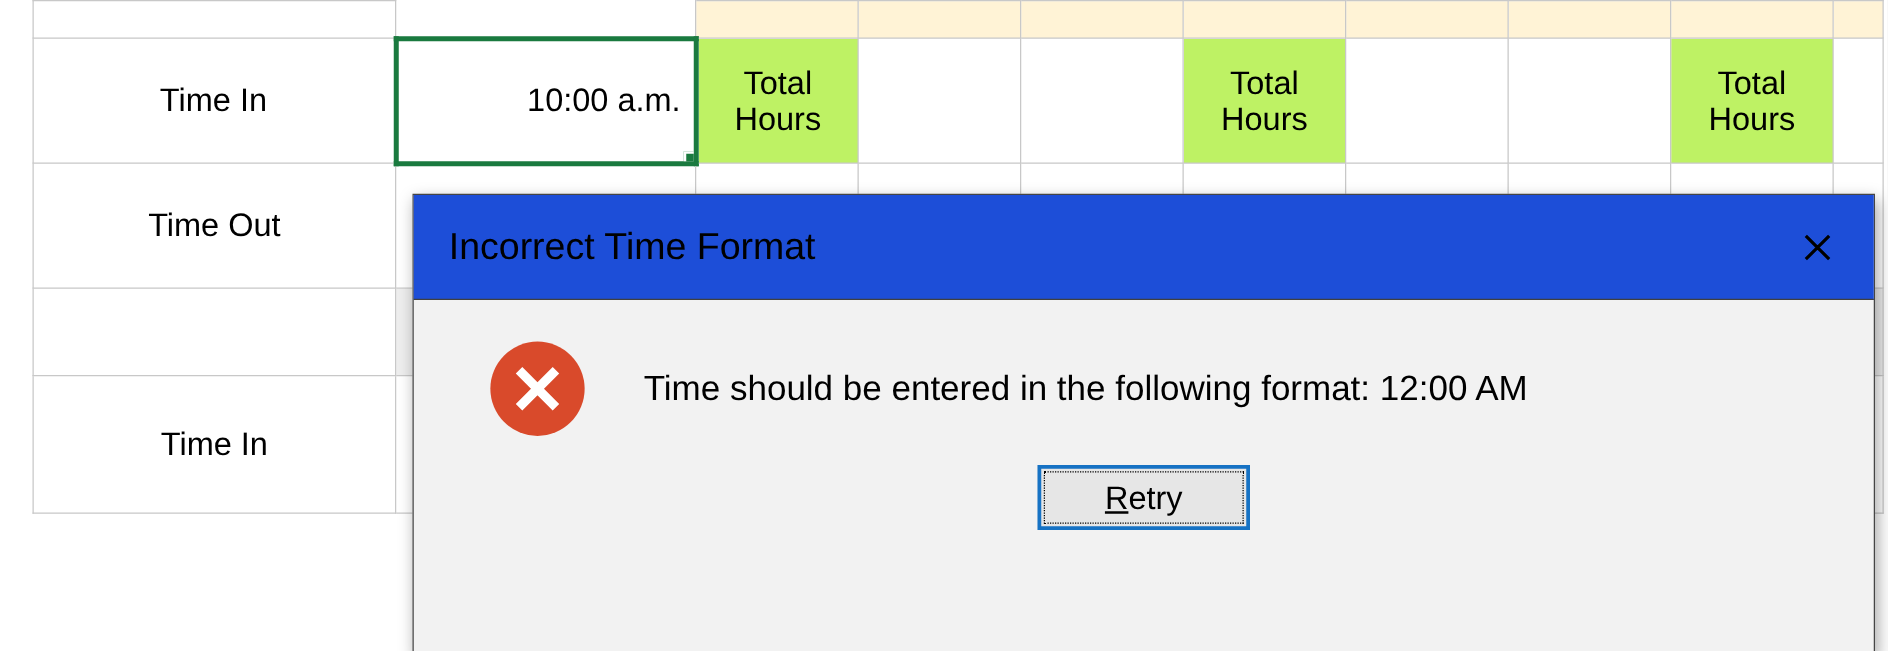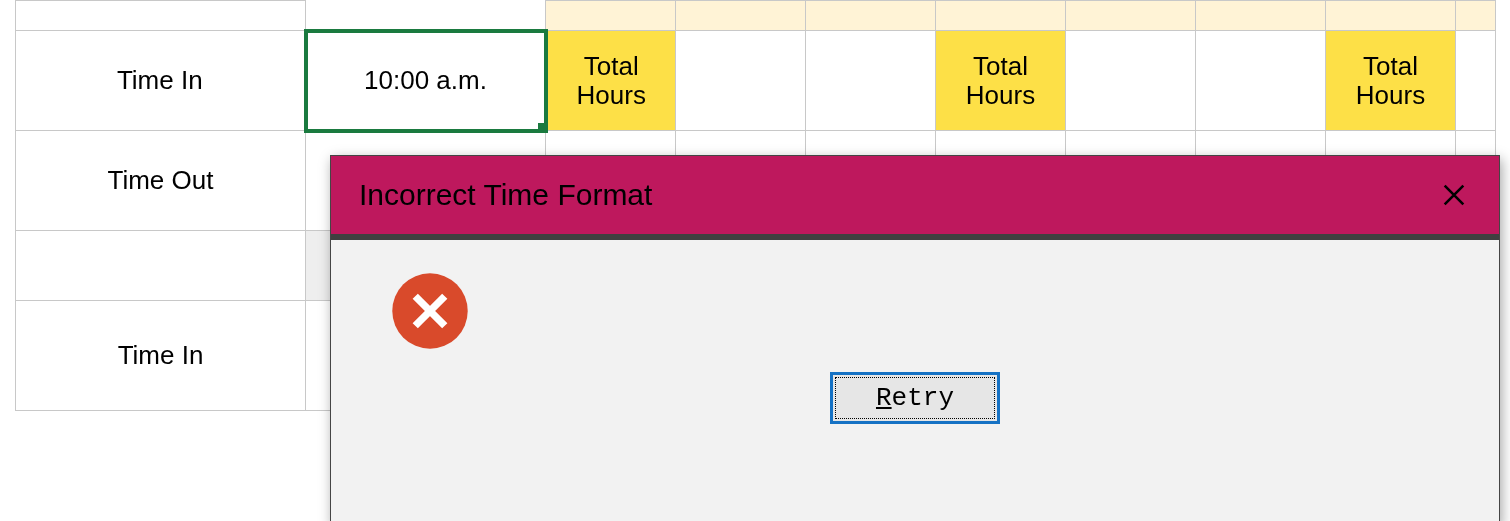--- a/index.html
+++ b/index.html
@@ -11,46 +11,46 @@
     background: #fff;
     width: 1510px;
     height: 521px;
     position: relative;
     overflow: hidden;
   }
   
   .sheet {
     border-collapse: collapse;
     position: absolute;
-    left: 15px;
+    left: 26px;
     top: 0;
     width: 1480px;
     table-layout: fixed;
   }
   .sheet td {
     border: 1px solid #c8c8c8;
     height: 100px;
     vertical-align: middle;
     padding: 0 10px;
     white-space: nowrap;
     overflow: hidden;
   }
   .hdr-band td { background: #fff3d6; height: 30px; }
   .hdr-band td.first { background:#fff; }
   .hdr-band td.selcol { border-top:0; border-bottom:0; background:#fff; }
   .lbl { text-align: center; }
   .th-cell {
-    background: #fde047;
+    background: #bef264;
     text-align: center;
     line-height: 1.1;
   }
   .sel {
     border: 4px solid #1a7a3f !important;
     position: relative;
-    text-align: center;
+    text-align: right;
     margin-top: 28px;
   }
   .sel::after {
     content: "";
     position: absolute;
     right: -7px; bottom: -7px;
     width: 11px; height: 11px;
     background: #1a7a3f;
     border: 2px solid #fff;
   }
@@ -72,22 +72,22 @@
     background: #f2f2f2;
     border: 1px solid #454545;
     box-shadow: 2px 4px 12px rgba(0,0,0,.35);
   }
   .titlebar {
     display: flex;
     align-items: center;
     justify-content: space-between;
     height: 84px;
     padding: 0 22px 0 28px;
-    background:#be185d;
-    border-bottom: 6px solid #404040;
+    background:#1d4ed8;
+    border-bottom: 1px solid #404040;
   }
   .titlebar .title { font-size: 30px; }
   .close {
     width: 46px; height: 46px;
     display:flex;align-items:center;justify-content:center;
     font-size: 32px; line-height: 1;
     cursor: pointer; background:transparent;
   }
   .body {
     display:flex;
@@ -105,21 +105,21 @@
     justify-content:center;
     gap: 48px;
     padding: 10px 0 20px;
   }
   .btn {
     min-width: 170px;
     height: 52px;
     background:#e6e6e6;
     border:1px solid #a0a0a0;
     font-size: 26px;
-    font-family: Liberation Mono, monospace;
+    font-family: Liberation Sans, sans-serif;
     cursor:pointer;
   }
   .btn .ul { text-decoration: underline; }
   .btn.default {
     border: 3px solid #1672c4;
     outline: 1px dotted #000;
     outline-offset: -6px;
   }
 </style>
 </head>
@@ -211,17 +211,18 @@
         </svg>
     </span>
   </div>
   <div class="body">
     <span class="err-icon">
       <svg viewBox="0 0 100 100" width="82" height="82">
         <circle cx="50" cy="50" r="46" fill="#d94a2b"></circle>
         <path d="M32 32 L68 68 M68 32 L32 68" stroke="#fff" stroke-width="9" stroke-linecap="butt"></path>
       </svg>
     </span>
+    <span class="msg">Time should be entered in the following format: 12:00 AM</span>
   </div>
   <div class="btnrow">
     <button class="btn default"><span class="ul">R</span><span>etry</span></button>
   </div>
 </div>
 
 </body></html>

